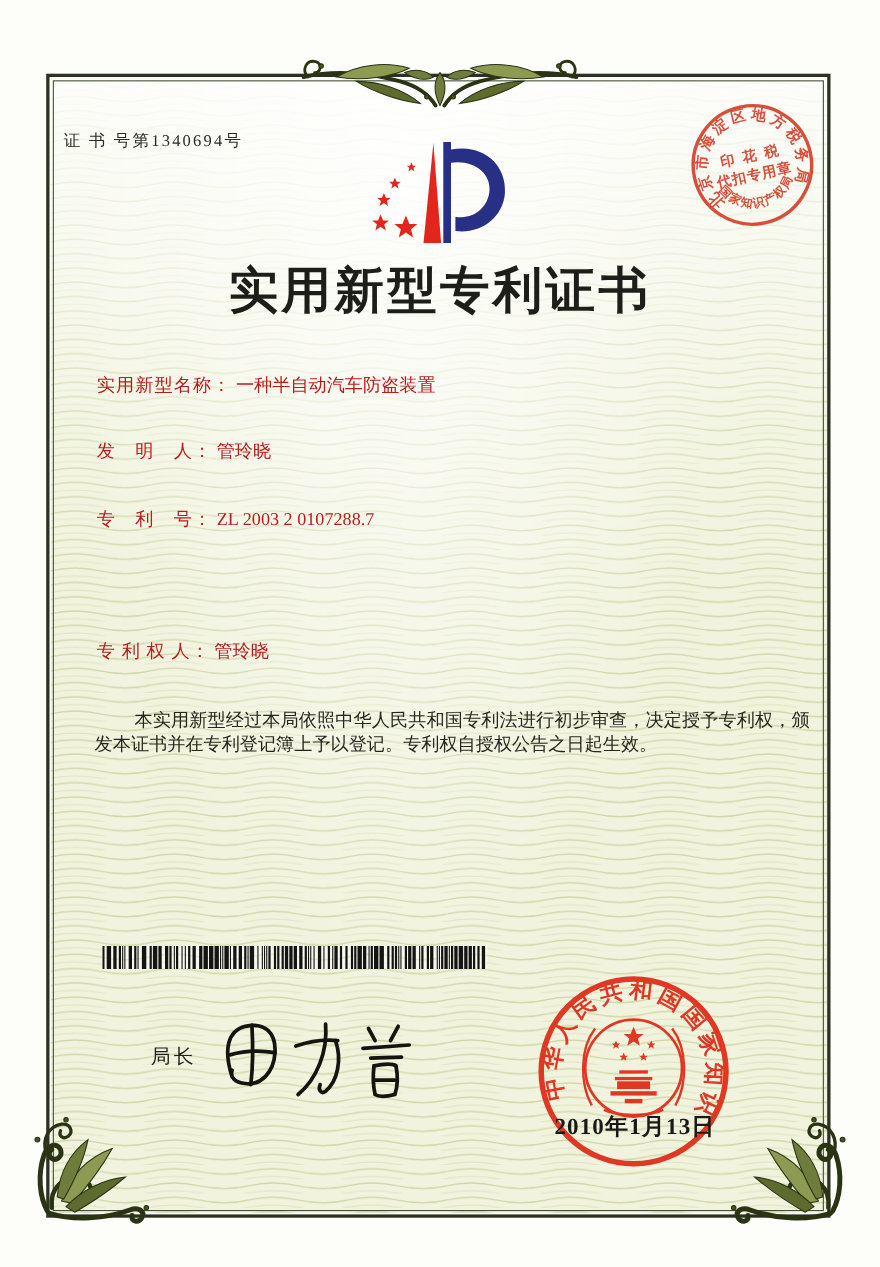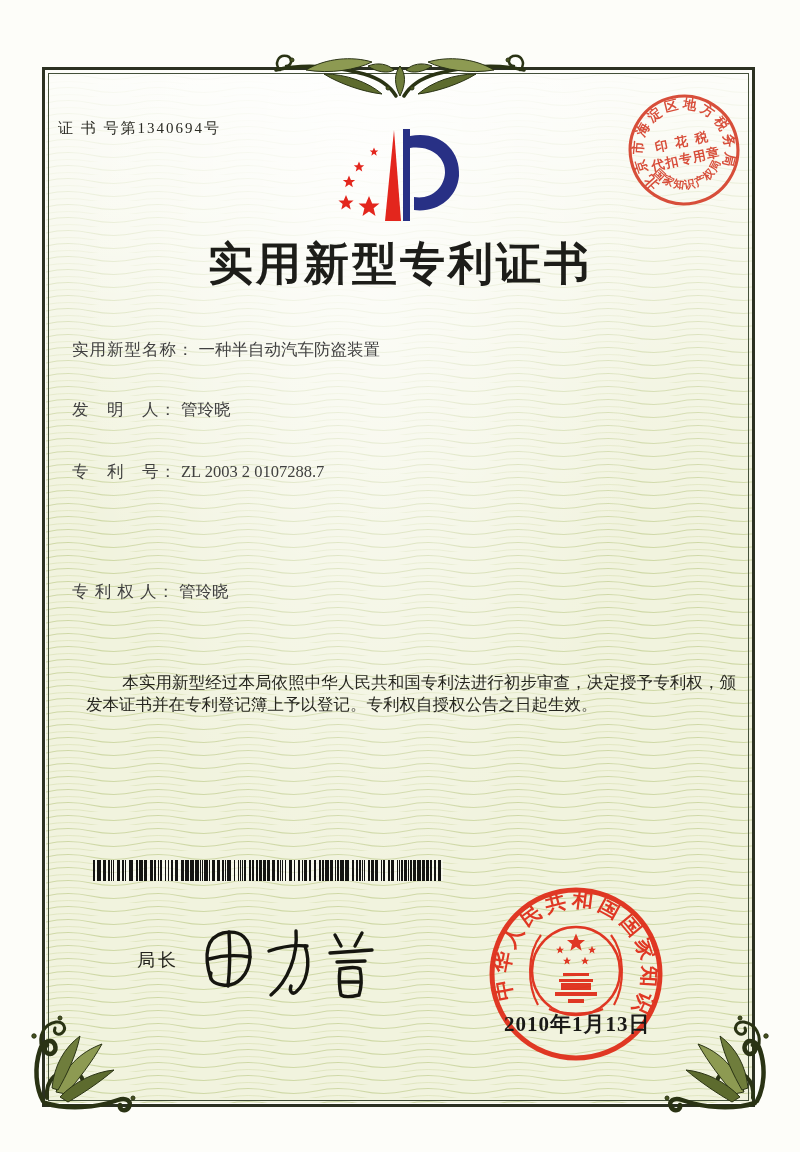--- a/index.html
+++ b/index.html
@@ -19,25 +19,25 @@
       linear-gradient(180deg, rgba(255,255,255,.85) 0%, rgba(255,255,255,.5) 16%,
                       rgba(255,255,255,.18) 30%, rgba(255,255,255,0) 46%); }
 
   .orn { position:absolute; z-index:3; }
 
   
   .cert-number { position:absolute; left:58px; top:119px; z-index:4;
                  font-size:15px; letter-spacing:2px; color:#2b2b24; }
   .title { position:absolute; left:0; width:800px; top:234px; z-index:4; text-align:center;
            font-size:45px; font-weight:700; letter-spacing:3px; color:#1d1d19; }
-  .field { position:absolute; left:72px; z-index:4; font-size:16.5px; color:#404040;
+  .field { position:absolute; left:88px; z-index:4; font-size:16.5px; color:#b91c1c;
            white-space:nowrap; }
   .flabel { letter-spacing:1px; }
   .fvalue { margin-left:4px; }
-  .paras { position:absolute; left:86px; top:672px; width:650px; z-index:4;
+  .paras { position:absolute; left:86px; top:644px; width:650px; z-index:4;
            font-size:16.5px; line-height:21.5px; color:#26261f; text-align:justify; }
   .paras p { text-indent:2.2em; margin-bottom:9px; }
 
   .barcode { position:absolute; left:93px; top:860px; width:350px; height:21px; z-index:4;
              background:rgba(255,255,255,.45); font-size:0; white-space:nowrap; overflow:hidden; }
   .barcode span { display:inline-block; height:100%; background:#141412; }
 
   .sig-label { position:absolute; left:137px; top:948px; z-index:4; font-size:18px;
                letter-spacing:3px; color:#22221c; }
   .sig-svg { position:absolute; left:193px; top:901px; z-index:4; }

